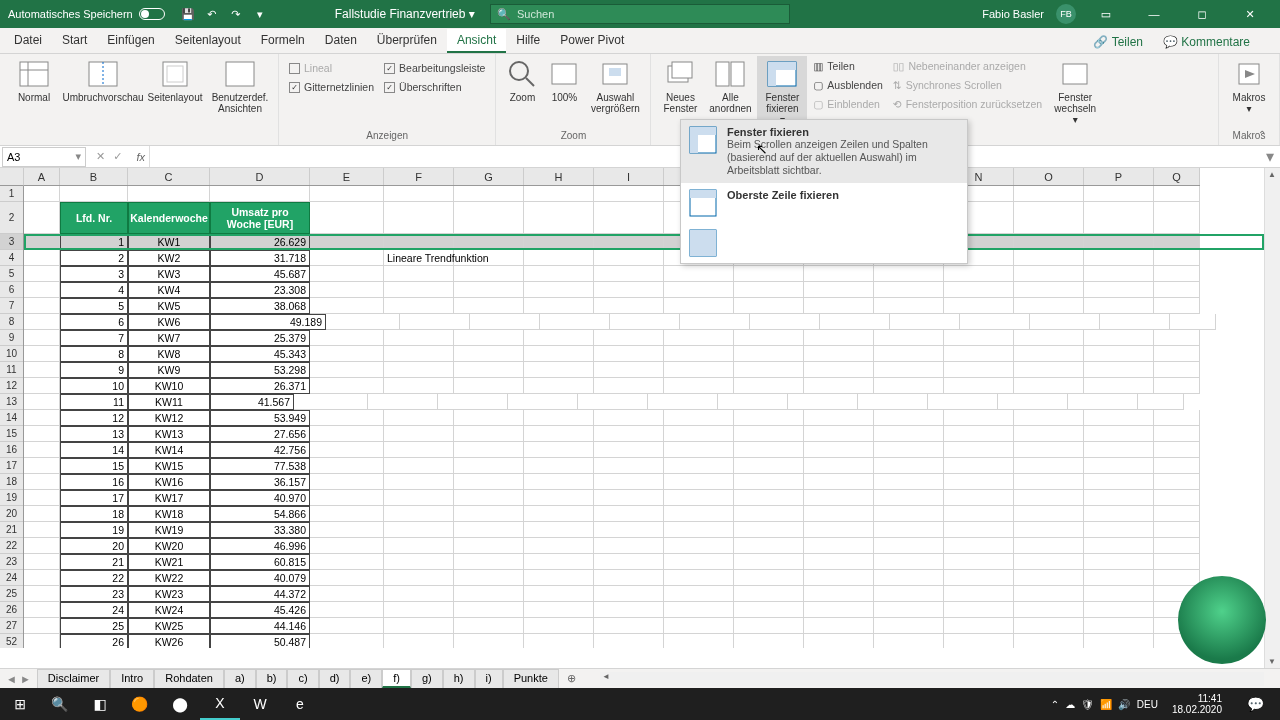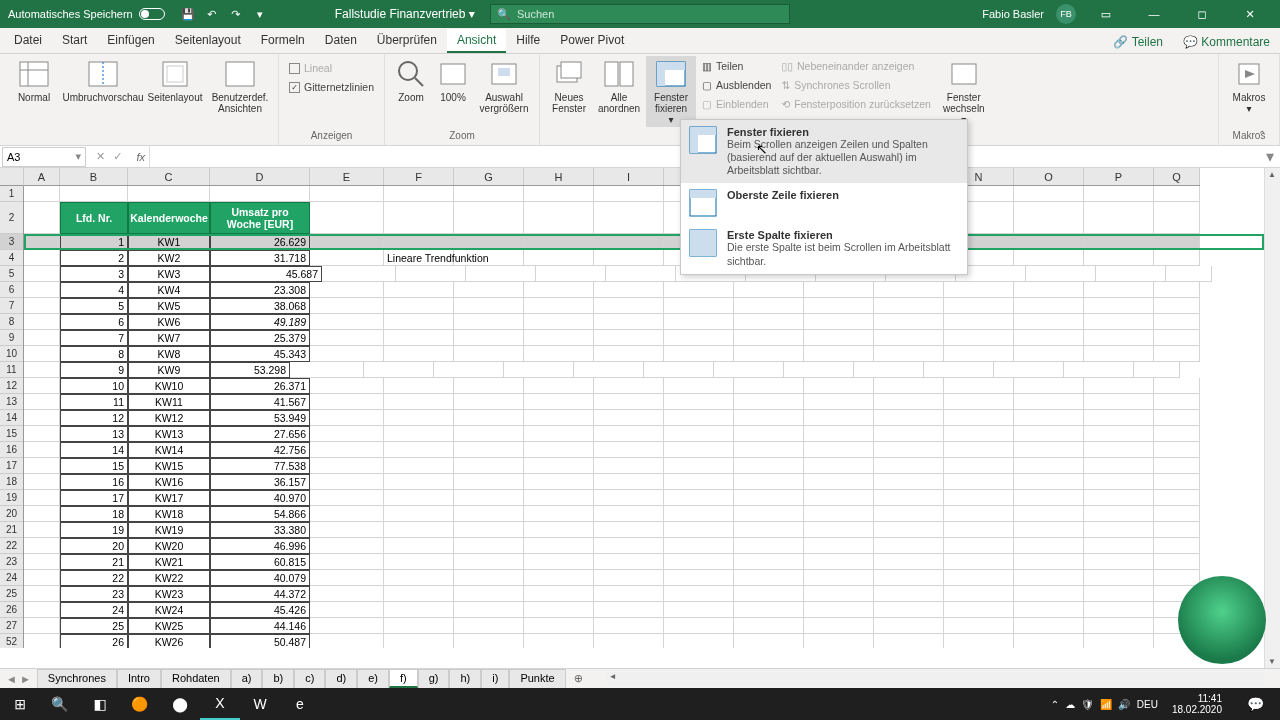--- a/index.html
+++ b/index.html
@@ -15,21 +15,21 @@
 .doc-title { flex: 1; text-align: left; padding-left: 60px; font-size: 12px; }
 .search-box { width: 300px; height: 20px; background: #2e8b57; border: 1px solid #1a5c38; display: flex; align-items: center; padding: 0 6px; gap: 6px; color: #d0e8d8; font-size: 11px; margin-right: 180px; }
 .user-area { display: flex; align-items: center; gap: 12px; padding: 0 12px; }
 .user-badge { width: 20px; height: 20px; background: #3a916b; border-radius: 50%; display: flex; align-items: center; justify-content: center; font-size: 9px; }
 .win-btn { width: 36px; height: 28px; display: flex; align-items: center; justify-content: center; }
 
 
 .tabs { height: 26px; background: #f3f2f1; display: flex; align-items: flex-end; border-bottom: 1px solid #d4d4d4; padding-left: 4px; }
 .tab { padding: 4px 10px; font-size: 12px; color: #333; cursor: pointer; }
 .tab.active { color: #217346; border-bottom: 2px solid #217346; background: #fff; }
-.tab-right { margin-left: auto; display: flex; padding-right: 0; }
+.tab-right { margin-left: auto; display: flex; padding-right: 20px; }
 .tab-right .tab { color: #217346; }
 
 
 .ribbon { height: 92px; background: #f3f2f1; display: flex; border-bottom: 1px solid #d4d4d4; position: relative; }
 .group { display: flex; flex-direction: column; border-right: 1px solid #e1e1e1; padding: 2px 6px; }
 .group-items { display: flex; flex: 1; align-items: flex-start; gap: 2px; }
 .group-label { font-size: 10px; color: #666; text-align: center; padding: 2px 0; }
 .big-btn { display: flex; flex-direction: column; align-items: center; padding: 2px 4px; font-size: 10px; color: #333; text-align: center; width: 56px; }
 .big-btn .icon { width: 32px; height: 32px; margin-bottom: 2px; }
 .chk-item { display: flex; align-items: center; gap: 4px; font-size: 10.5px; color: #444; padding: 2px 4px; }
@@ -199,20 +199,30 @@
   <div class="group">
     <div class="group-items">
       <div class="vstack">
         <div class="chk-item disabled">
             <div class="chk"></div>
             <span>Lineal</span>
           </div>
         <div class="chk-item">
             <div class="chk checked"></div>
             <span>Gitternetzlinien</span>
+          </div>
+      </div>
+      <div class="vstack">
+        <div class="chk-item">
+            <div class="chk checked"></div>
+            <span>Bearbeitungsleiste</span>
+          </div>
+        <div class="chk-item">
+            <div class="chk checked"></div>
+            <span>Überschriften</span>
           </div>
       </div>
     </div>
     <div class="group-label">Anzeigen</div>
   </div>
   <div class="group">
     <div class="group-items">
       <div class="big-btn" style="width:40px">
           <svg class="icon" viewBox="0 0 32 32">
             <circle cx="13" cy="13" r="9" fill="none" stroke="#666" stroke-width="2"></circle>
@@ -310,24 +320,20 @@
       <div class="freeze-text">
         <div class="freeze-title">Oberste Zeile fixieren</div>
       </div>
     </div>
     <div class="freeze-item">
       <svg class="freeze-icon" viewBox="0 0 28 28">
         <rect x="1" y="1" width="26" height="26" fill="#fff" stroke="#06a"></rect>
         <rect x="1" y="1" width="26" height="26" fill="#cde"></rect>
         <rect x="1" y="1" width="8" height="26" fill="#cde"></rect>
       </svg>
-      <div class="freeze-text">
-        <div class="freeze-title">Erste Spalte fixieren</div>
-        <div class="freeze-desc">Die erste Spalte ist beim Scrollen im Arbeitsblatt sichtbar.</div>
-      </div>
     </div>
   </div>
 <div class="cursor">↖</div>
 
 <div class="formula-row">
   <div class="name-box">
       <span>A3</span>
       <span style="margin-left:auto;color:#888">▾</span>
     </div>
   <div class="fx-btns">
@@ -468,21 +474,21 @@
             <div class="cell" style="width: 70px;"></div>
             <div class="cell" style="width: 70px;"></div>
             <div class="cell" style="width: 70px;"></div>
             <div class="cell" style="width: 70px;"></div>
             <div class="cell" style="width: 46px;"></div>
           </div>
           <div class="cell-row" style="height: 16px;">
             <div class="cell" style="width: 36px;"></div>
             <div class="cell bordered num" style="width: 68px;">3</div>
             <div class="cell bordered" style="width: 82px; justify-content: center;">KW3</div>
-            <div class="cell bordered num" style="width: 112px;">45.687</div>
+            <div class="cell bordered num" style="width: 100px;">45.687</div>
             <div class="cell" style="width: 74px;"></div>
             <div class="cell" style="width: 70px;"></div>
             <div class="cell" style="width: 70px;"></div>
             <div class="cell" style="width: 70px;"></div>
             <div class="cell" style="width: 70px;"></div>
             <div class="cell" style="width: 70px;"></div>
             <div class="cell" style="width: 70px;"></div>
             <div class="cell" style="width: 70px;"></div>
             <div class="cell" style="width: 70px;"></div>
             <div class="cell" style="width: 70px;"></div>
@@ -525,21 +531,21 @@
             <div class="cell" style="width: 70px;"></div>
             <div class="cell" style="width: 70px;"></div>
             <div class="cell" style="width: 70px;"></div>
             <div class="cell" style="width: 70px;"></div>
             <div class="cell" style="width: 46px;"></div>
           </div>
           <div class="cell-row" style="height: 16px;">
             <div class="cell" style="width: 36px;"></div>
             <div class="cell bordered num" style="width: 68px;">6</div>
             <div class="cell bordered" style="width: 82px; justify-content: center;">KW6</div>
-            <div class="cell bordered num" style="width: 100px; font-style: italic;">49.189</div>
+            <div class="cell bordered num" style="width: 116px;">49.189</div>
             <div class="cell" style="width: 74px;"></div>
             <div class="cell" style="width: 70px;"></div>
             <div class="cell" style="width: 70px;"></div>
             <div class="cell" style="width: 70px;"></div>
             <div class="cell" style="width: 70px;"></div>
             <div class="cell" style="width: 70px;"></div>
             <div class="cell" style="width: 70px;"></div>
             <div class="cell" style="width: 70px;"></div>
             <div class="cell" style="width: 70px;"></div>
             <div class="cell" style="width: 70px;"></div>
@@ -582,21 +588,21 @@
             <div class="cell" style="width: 70px;"></div>
             <div class="cell" style="width: 70px;"></div>
             <div class="cell" style="width: 70px;"></div>
             <div class="cell" style="width: 70px;"></div>
             <div class="cell" style="width: 46px;"></div>
           </div>
           <div class="cell-row" style="height: 16px;">
             <div class="cell" style="width: 36px;"></div>
             <div class="cell bordered num" style="width: 68px;">9</div>
             <div class="cell bordered" style="width: 82px; justify-content: center;">KW9</div>
-            <div class="cell bordered num" style="width: 80px;">53.298</div>
+            <div class="cell bordered num" style="width: 100px;">53.298</div>
             <div class="cell" style="width: 74px;"></div>
             <div class="cell" style="width: 70px;"></div>
             <div class="cell" style="width: 70px;"></div>
             <div class="cell" style="width: 70px;"></div>
             <div class="cell" style="width: 70px;"></div>
             <div class="cell" style="width: 70px;"></div>
             <div class="cell" style="width: 70px;"></div>
             <div class="cell" style="width: 70px;"></div>
             <div class="cell" style="width: 70px;"></div>
             <div class="cell" style="width: 70px;"></div>
@@ -620,21 +626,21 @@
             <div class="cell" style="width: 70px;"></div>
             <div class="cell" style="width: 70px;"></div>
             <div class="cell" style="width: 70px;"></div>
             <div class="cell" style="width: 70px;"></div>
             <div class="cell" style="width: 46px;"></div>
           </div>
           <div class="cell-row" style="height: 16px;">
             <div class="cell" style="width: 36px;"></div>
             <div class="cell bordered num" style="width: 68px;">11</div>
             <div class="cell bordered" style="width: 82px; justify-content: center;">KW11</div>
-            <div class="cell bordered num" style="width: 100px;">41.567</div>
+            <div class="cell bordered num" style="width: 84px;">41.567</div>
             <div class="cell" style="width: 74px;"></div>
             <div class="cell" style="width: 70px;"></div>
             <div class="cell" style="width: 70px;"></div>
             <div class="cell" style="width: 70px;"></div>
             <div class="cell" style="width: 70px;"></div>
             <div class="cell" style="width: 70px;"></div>
             <div class="cell" style="width: 70px;"></div>
             <div class="cell" style="width: 70px;"></div>
             <div class="cell" style="width: 70px;"></div>
             <div class="cell" style="width: 70px;"></div>
@@ -930,21 +936,21 @@
           <div class="sel-border" style="left: 0px; top: 48px; width: 1240px; height: 16px;"></div>
         </div>
     </div>
   </div>
   <div class="scroll-v"></div>
 </div>
 
 <div class="tabbar">
   <div class="tab-nav">◄ ►</div>
   <div id="sheet-tabs" style="display:flex">
-      <div class="sheet-tab">Synchrones</div>
+      <div class="sheet-tab">Disclaimer</div>
       <div class="sheet-tab">Intro</div>
       <div class="sheet-tab">Rohdaten</div>
       <div class="sheet-tab">a)</div>
       <div class="sheet-tab">b)</div>
       <div class="sheet-tab">c)</div>
       <div class="sheet-tab">d)</div>
       <div class="sheet-tab">e)</div>
       <div class="sheet-tab active">f)</div>
       <div class="sheet-tab">g)</div>
       <div class="sheet-tab">h)</div>

